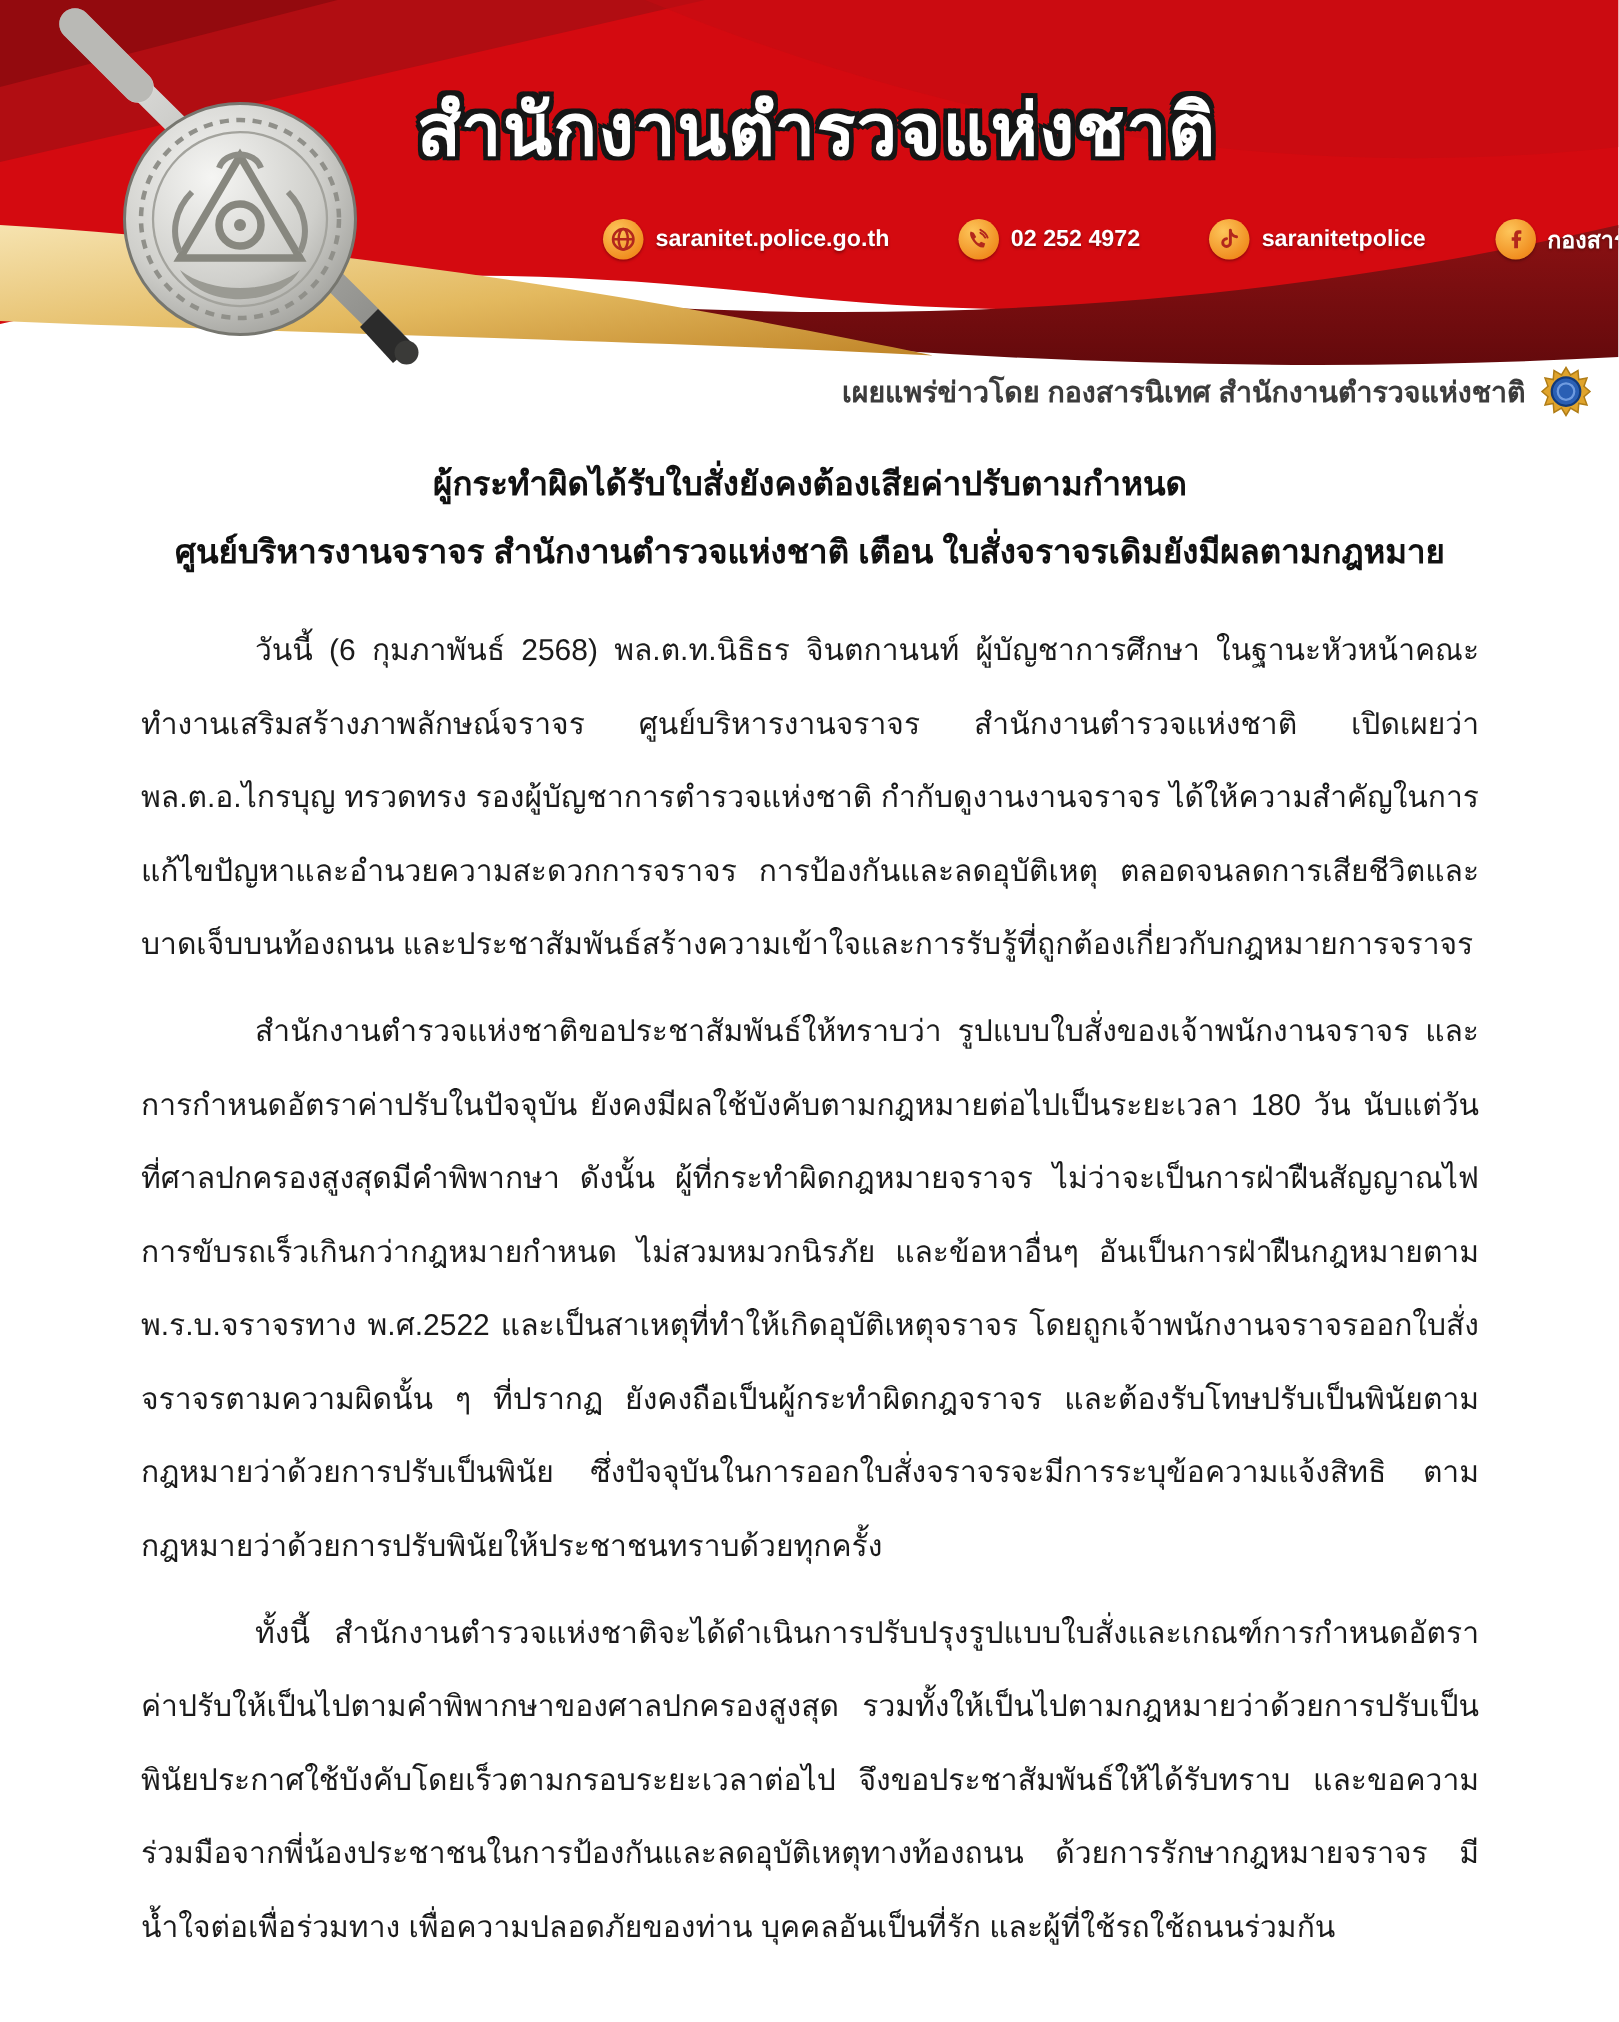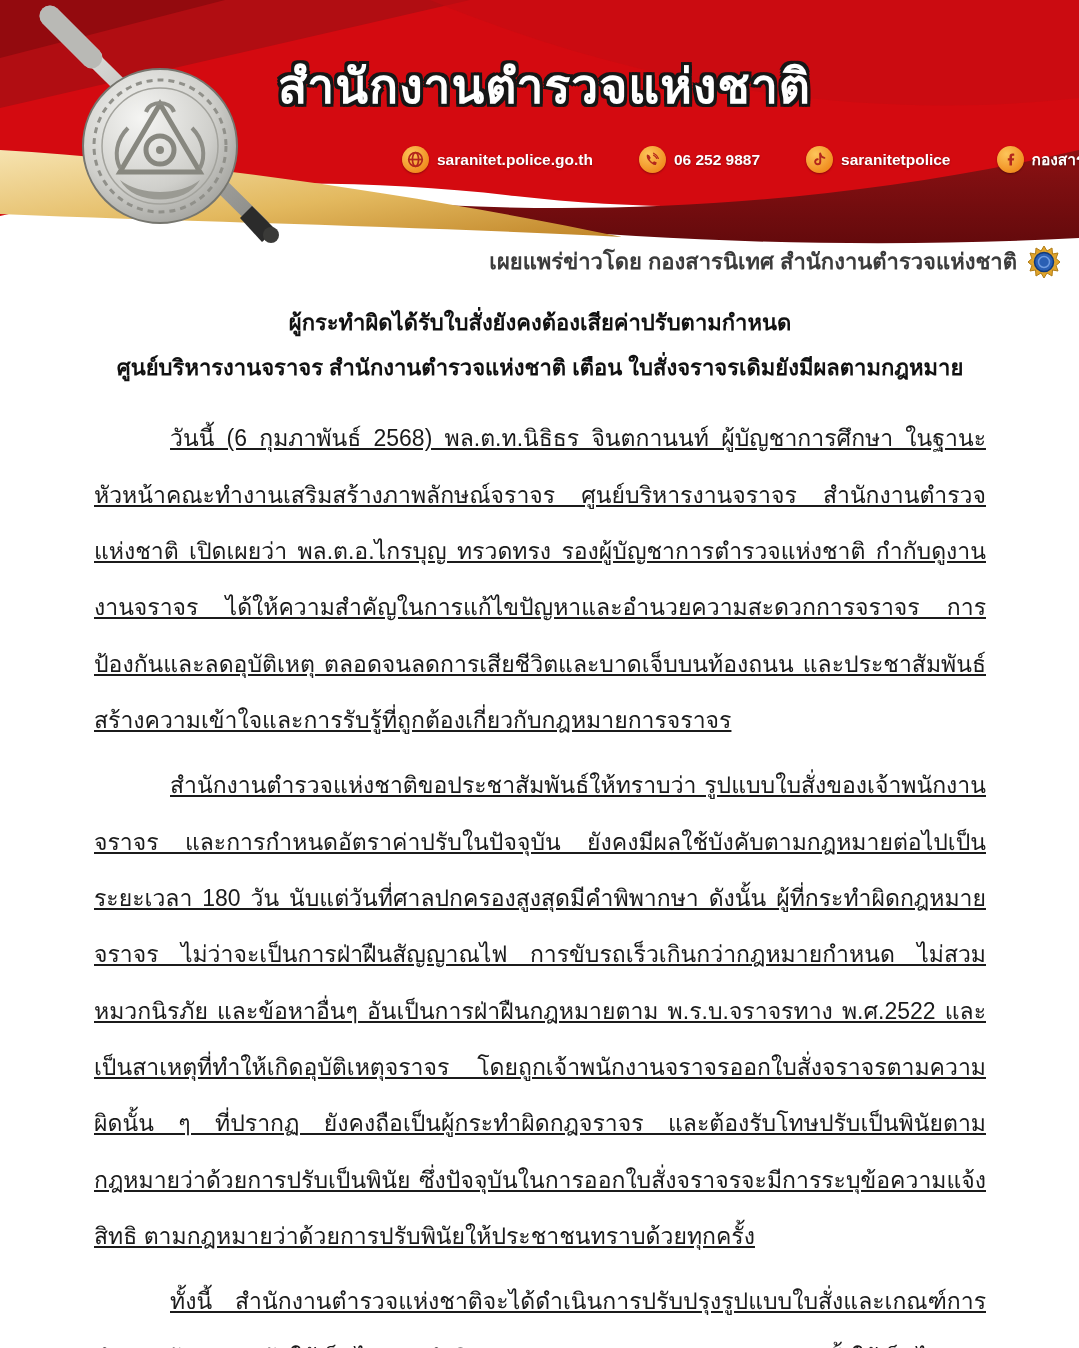--- a/index.html
+++ b/index.html
@@ -43,43 +43,42 @@
     flex: 0 0 auto;
     box-shadow: 0 1px 2px rgba(0,0,0,0.35);
   }
   .contact-label { color: #ffffff; font-size: 15.5px; font-weight: 600; text-shadow: 0 1px 2px rgba(0,0,0,0.4); }
 
   .published-row {
     position: absolute;
     top: 244px; right: 18px;
     display: flex; align-items: center; gap: 10px;
   }
-  .published-label { font-size: 22px; font-weight: 600; color: #3c3c3c; }
+  .published-label { font-size: 19px; font-weight: 600; color: #3c3c3c; }
 
   
   .doc {
     position: absolute;
     top: 300px; left: 94px; width: 892px;
     color: #171717;
   }
   .doc-title {
     text-align: center;
     font-size: 22px; font-weight: 700;
     line-height: 2.05;
     margin-bottom: 20px;
     color: #111111;
   }
   .doc p.body-par {
-    font-size: 23px;
+    font-size: 20px;
     line-height: 2.45;
     text-align: justify;
     text-indent: 76px;
     margin-bottom: 9px;
     color: #1b1b1b;
-    text-decoration: underline;
   }
 </style>
 </head>
 <body>
 
 <div class="header">
   <svg class="bg" width="1079" height="300" viewBox="0 0 1079 300">
     <defs>
       <linearGradient id="goldGrad" x1="0" y1="0" x2="1" y2="1">
         <stop offset="0" stop-color="#f6e3b0"></stop>
@@ -149,21 +148,21 @@
       </span>
       <span class="contact-label">saranitet.police.go.th</span>
     </div>
     <div class="contact-item">
       <span class="contact-icon">
         <svg width="16" height="16" viewBox="0 0 20 20">
           <path d="M4,3 C3,4 3,7 6,11 C9,15 13,17 15,16 L16,13 L12.5,11.5 L11,13 C9,12 8,11 7,9 L8.5,7.5 L6.5,4 Z" fill="#b3271c"></path>
           <path d="M12,4 C14,5 15,6 16,8 M12,1.5 C15,3 17,5 18,8" fill="none" stroke="#b3271c" stroke-width="1.6" stroke-linecap="round"></path>
         </svg>
       </span>
-      <span class="contact-label">06 252 9887</span>
+      <span class="contact-label">02 252 4972</span>
     </div>
     <div class="contact-item">
       <span class="contact-icon">
         <svg width="15" height="15" viewBox="0 0 20 20">
           <path d="M11,2 V13 a3.4,3.4 0 1 1 -3.4,-3.4" fill="none" stroke="#b3271c" stroke-width="2.6" stroke-linecap="round"></path>
           <path d="M11,3 C12,6 14,7.5 16.5,7.8" fill="none" stroke="#b3271c" stroke-width="2.6" stroke-linecap="round"></path>
         </svg>
       </span>
       <span class="contact-label">saranitetpolice</span>
     </div>

